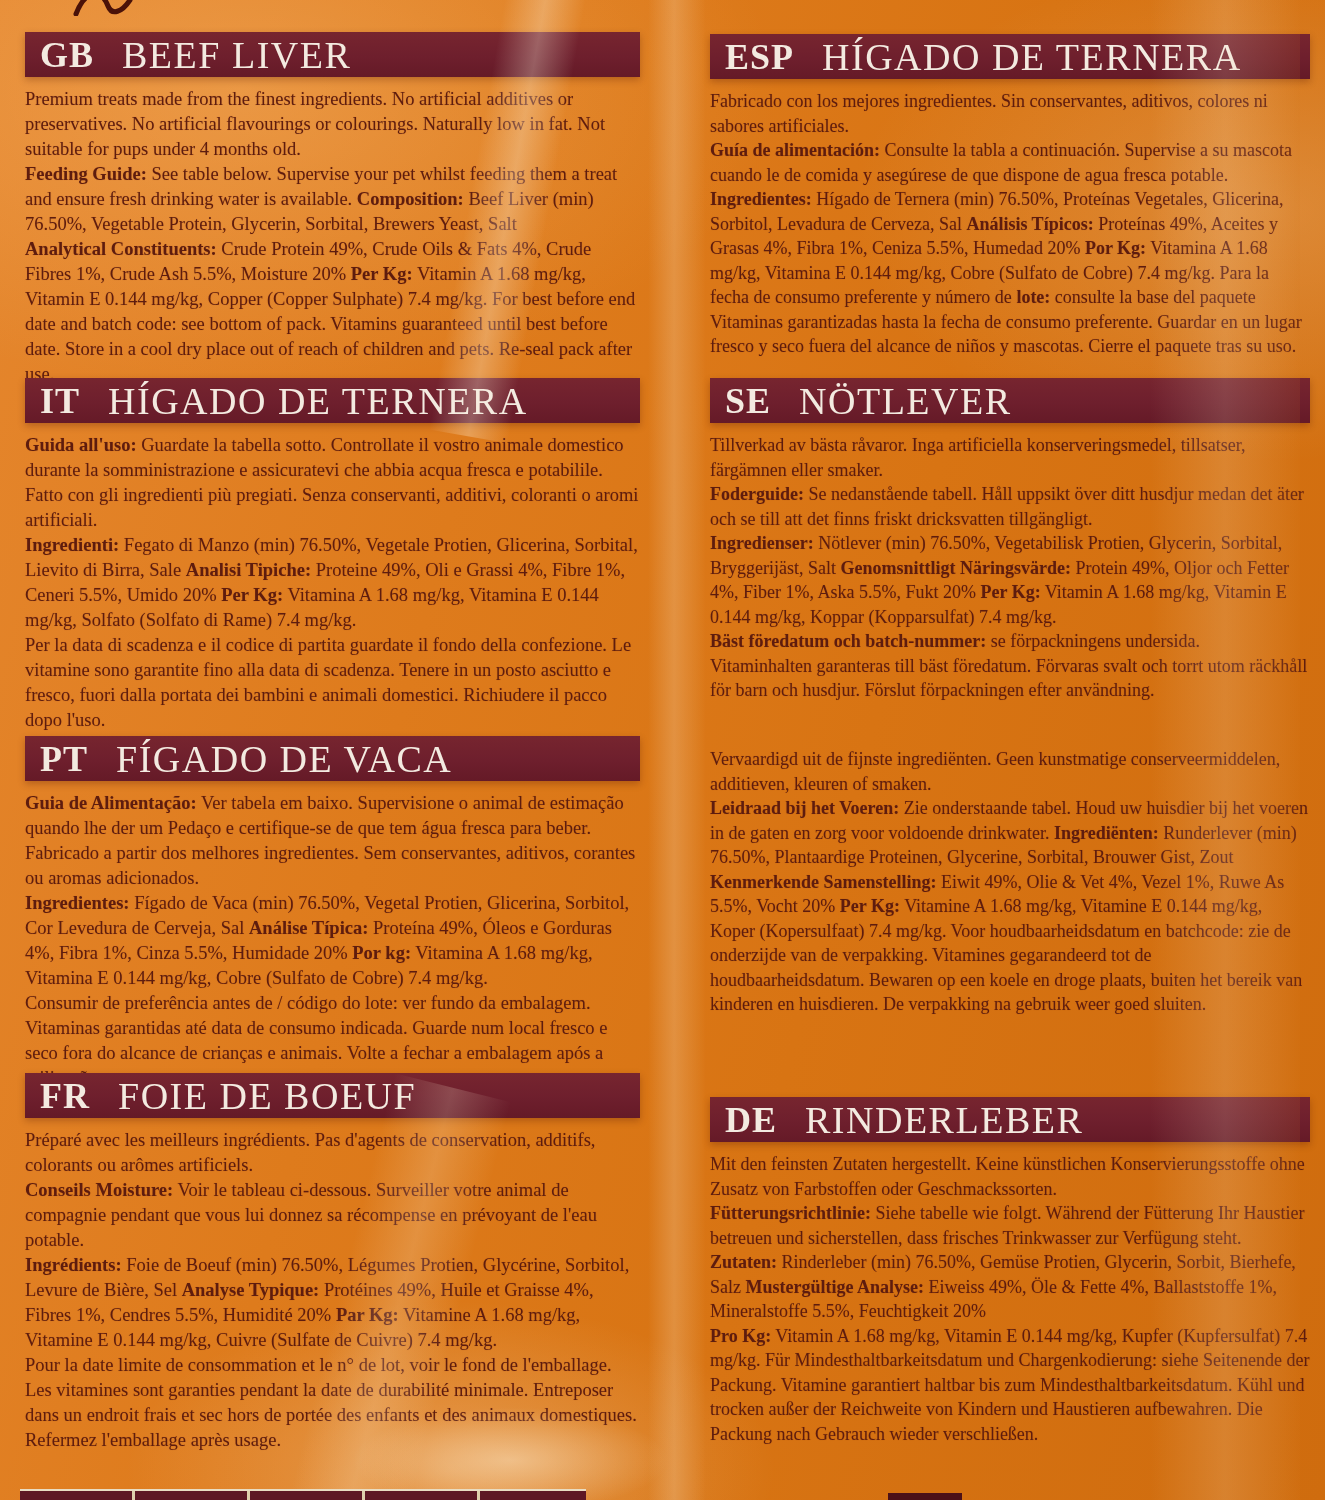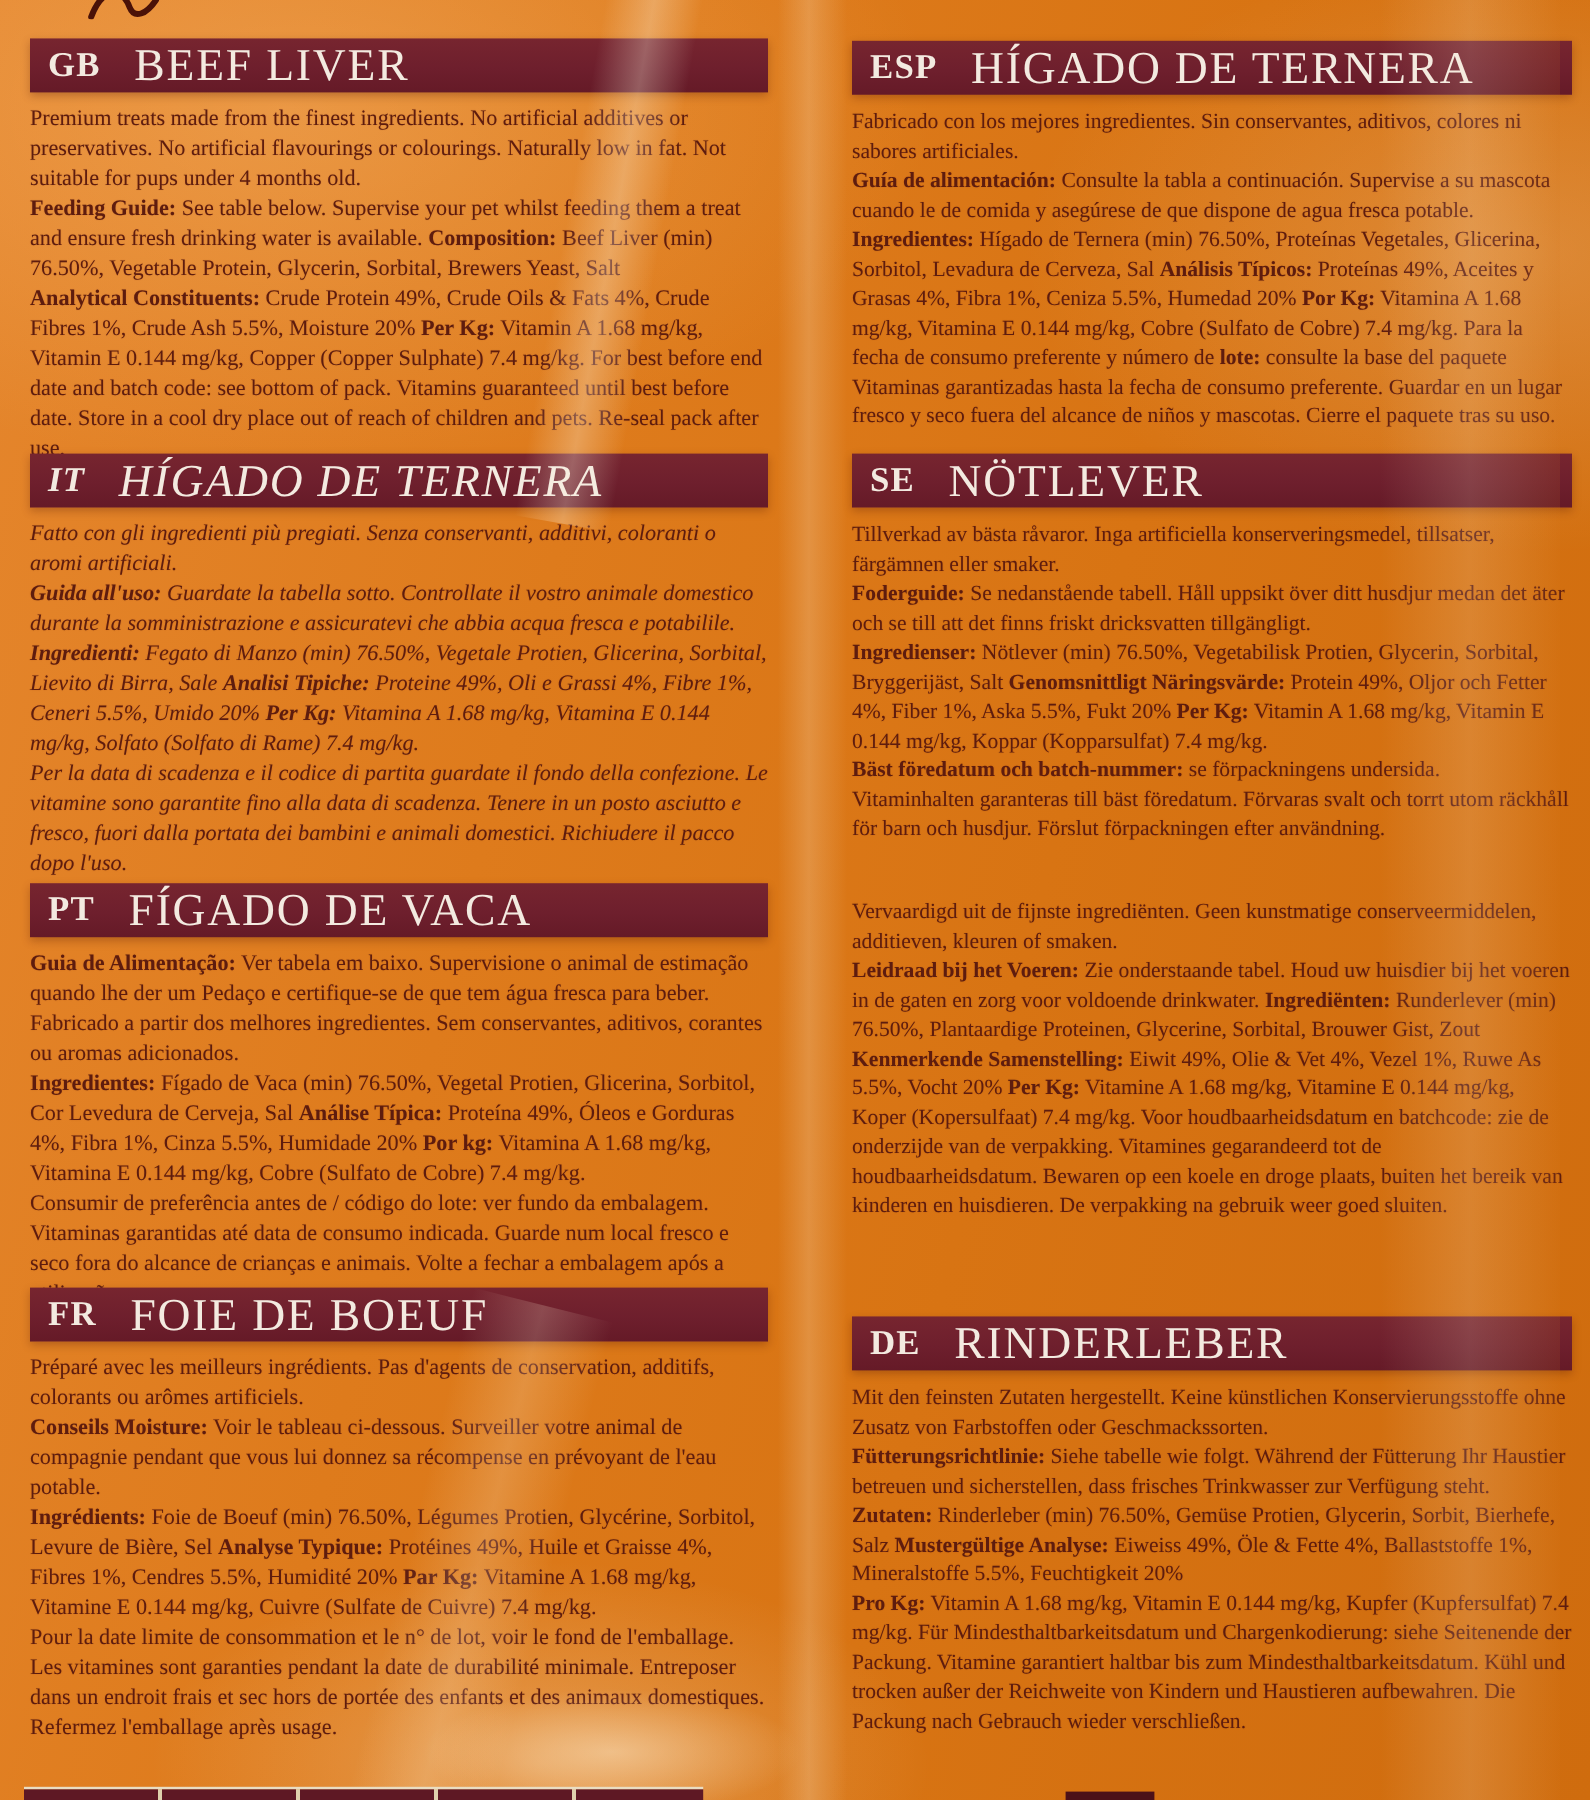--- a/index.html
+++ b/index.html
@@ -16,21 +16,21 @@
   }
   .col{position:absolute;top:0;bottom:0;}
   .col-left{left:25px;width:615px;}
   .col-right{left:710px;width:600px;}
   .lang-section{position:absolute;left:0;right:0;}
   .sec-header{
     background:linear-gradient(180deg,#77252f 0%,#6e1f2d 55%,#651a27 100%);
     color:#f3eae0;height:45px;display:flex;align-items:center;
     padding-left:15px;box-shadow:0 3px 7px rgba(84,24,8,0.30);
   }
-  .lang-code{font-weight:bold;font-size:29px;letter-spacing:1px;margin-right:28px;}
+  .lang-code{font-weight:bold;font-size:36px;letter-spacing:1px;margin-right:28px;}
   .lang-title{font-size:38px;letter-spacing:1.5px;white-space:nowrap;}
   .sec-body{margin-top:10px;color:#5e1c0e;text-shadow:0 0 1px rgba(94,28,14,0.25);}
   .col-left  .sec-body{font-size:18.5px;line-height:25px;}
   .col-right .sec-body{font-size:18px;line-height:24.5px;}
   .sec-body p{margin:0;}
   .b{font-weight:bold;}
   .sheen{position:absolute;pointer-events:none;}
   .sheen-gutter{left:648px;top:0;width:58px;height:100%;
     background:linear-gradient(90deg,rgba(255,240,215,0) 0%,rgba(255,240,215,0.22) 45%,rgba(255,240,215,0) 100%);}
   .sheen-rightfold{left:1150px;top:0;width:150px;height:100%;
@@ -63,28 +63,28 @@
         <div class="sec-header">
           <span class="lang-code">GB</span>
           <span class="lang-title">BEEF LIVER</span>
         </div>
         <div class="sec-body">
           <p><span>Premium treats made from the finest ingredients. No artificial additives or preservatives. No artificial flavourings or colourings. Naturally low in fat. Not suitable for pups under 4 months old.</span></p>
           <p><span class="b">Feeding Guide:</span><span> See table below. Supervise your pet whilst feeding them a treat and ensure fresh drinking water is available. </span><span class="b">Composition:</span><span> Beef Liver (min) 76.50%, Vegetable Protein, Glycerin, Sorbital, Brewers Yeast, Salt</span></p>
           <p><span class="b">Analytical Constituents:</span><span> Crude Protein 49%, Crude Oils &amp; Fats 4%, Crude Fibres 1%, Crude Ash 5.5%, Moisture 20%  </span><span class="b">Per Kg:</span><span> Vitamin A 1.68 mg/kg, Vitamin E 0.144 mg/kg, Copper (Copper Sulphate) 7.4 mg/kg. For best before end date and batch code: see bottom of pack. Vitamins guaranteed until best before date. Store in a cool dry place out of reach of children and pets. Re-seal pack after use.</span></p>
         </div>
       </section>
-      <section class="lang-section" style="top: 378px; font-style: italic;">
+      <section class="lang-section" style="top: 378px;">
         <div class="sec-header">
           <span class="lang-code">IT</span>
           <span class="lang-title">HÍGADO DE TERNERA</span>
         </div>
         <div class="sec-body">
+          <p><span class="b">Guida all'uso:</span><span> Guardate la tabella sotto. Controllate il vostro animale domestico durante la somministrazione e assicuratevi che abbia acqua fresca e potabilile.</span></p>
           <p><span>Fatto con gli ingredienti più pregiati. Senza conservanti, additivi, coloranti o aromi artificiali.</span></p>
-          <p><span class="b">Guida all'uso:</span><span> Guardate la tabella sotto. Controllate il vostro animale domestico durante la somministrazione e assicuratevi che abbia acqua fresca e potabilile.</span></p>
           <p><span class="b">Ingredienti:</span><span> Fegato di Manzo (min) 76.50%,  Vegetale Protien, Glicerina,  Sorbital, Lievito di Birra, Sale </span><span class="b">Analisi Tipiche:</span><span> Proteine 49%, Oli e Grassi 4%, Fibre 1%, Ceneri 5.5%, Umido 20%   </span><span class="b">Per Kg:</span><span> Vitamina A 1.68 mg/kg, Vitamina E 0.144 mg/kg, Solfato (Solfato di Rame) 7.4 mg/kg.</span></p>
           <p><span>Per la data di scadenza e il codice di partita guardate il fondo della confezione. Le vitamine sono garantite fino alla data di scadenza. Tenere in un posto asciutto e fresco, fuori dalla portata dei bambini e animali domestici. Richiudere il pacco dopo l'uso.</span></p>
         </div>
       </section>
       <section class="lang-section" style="top: 736px;">
         <div class="sec-header">
           <span class="lang-code">PT</span>
           <span class="lang-title">FÍGADO DE VACA</span>
         </div>
         <div class="sec-body">

